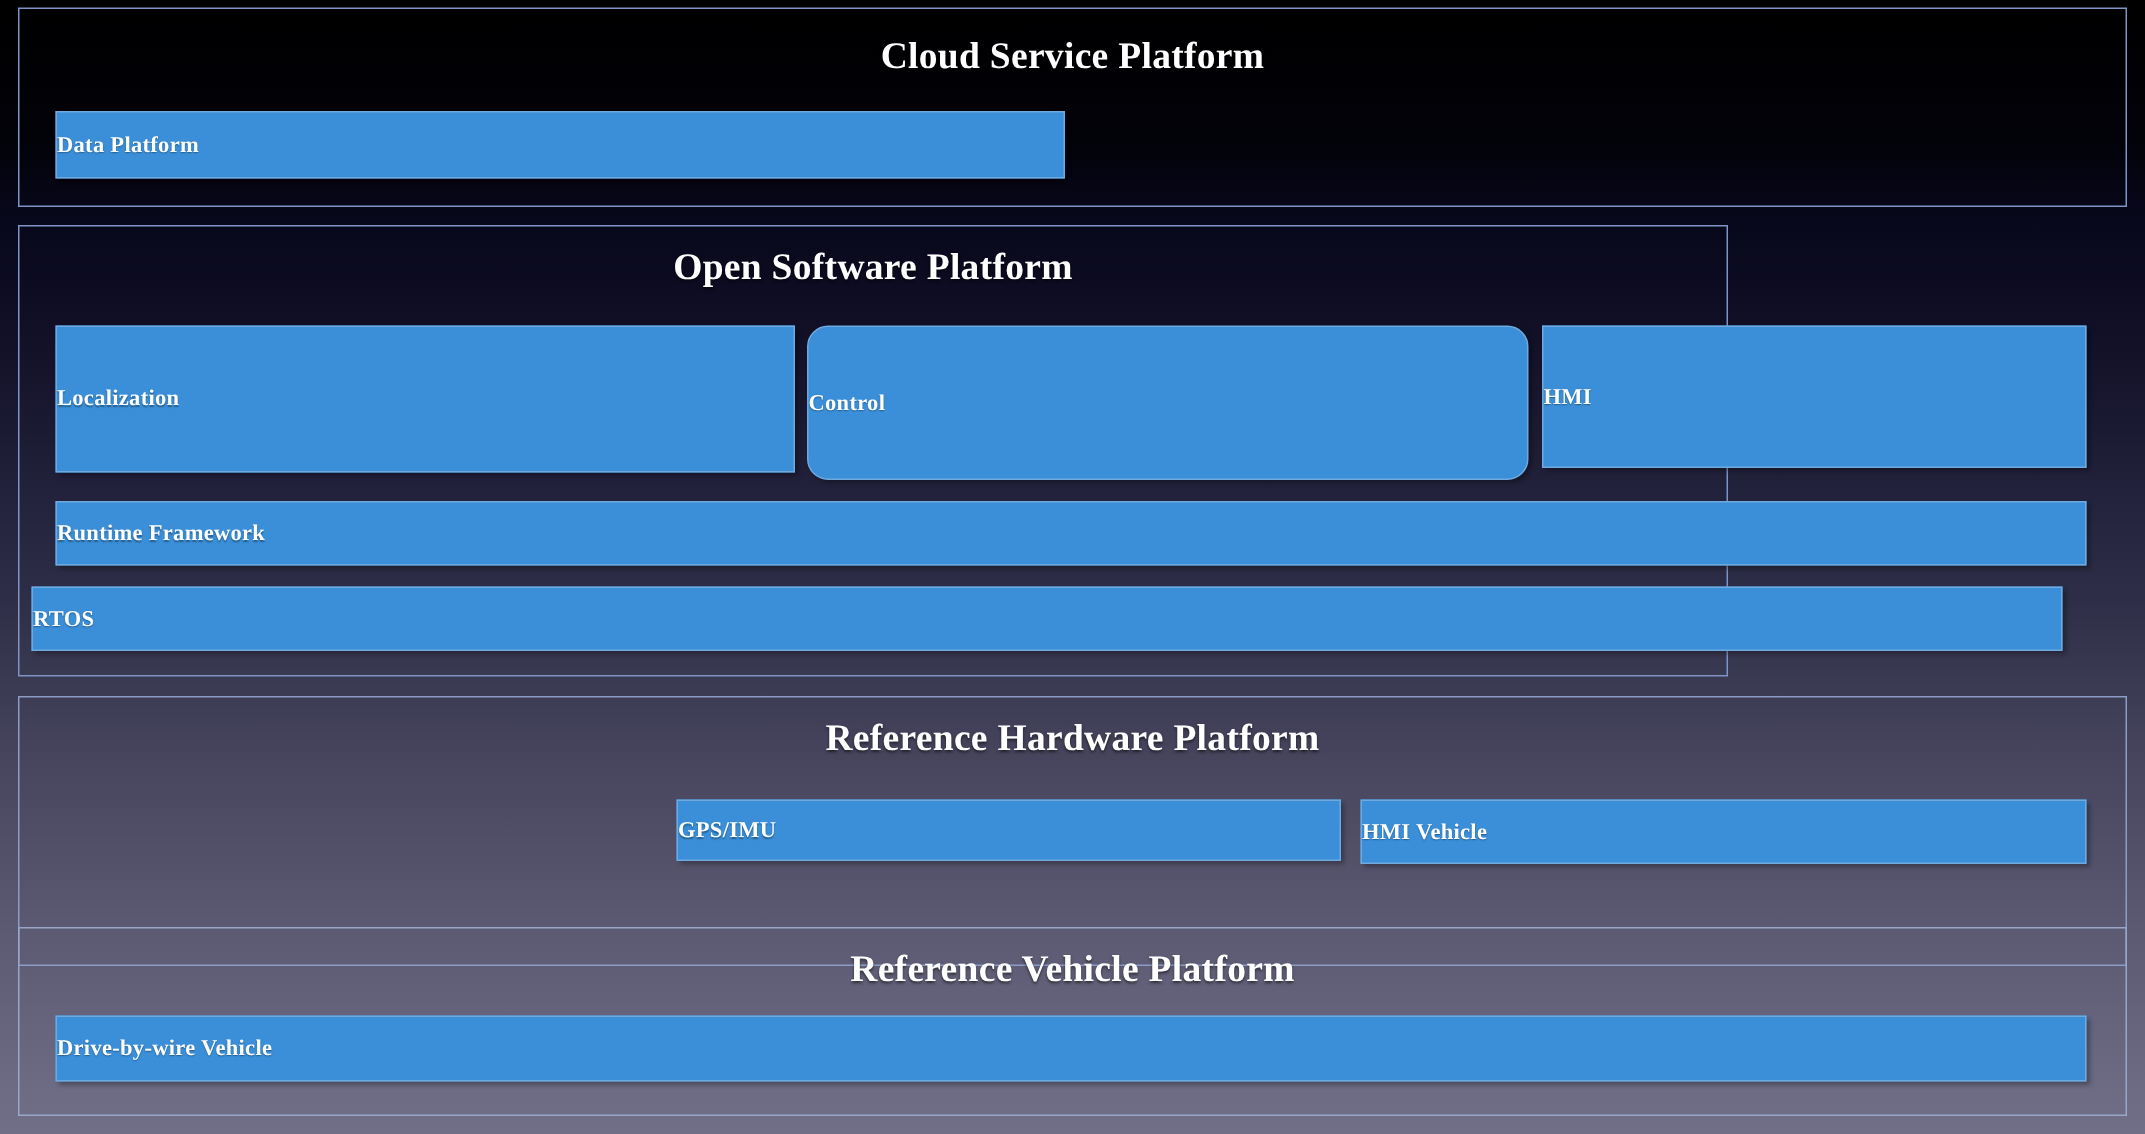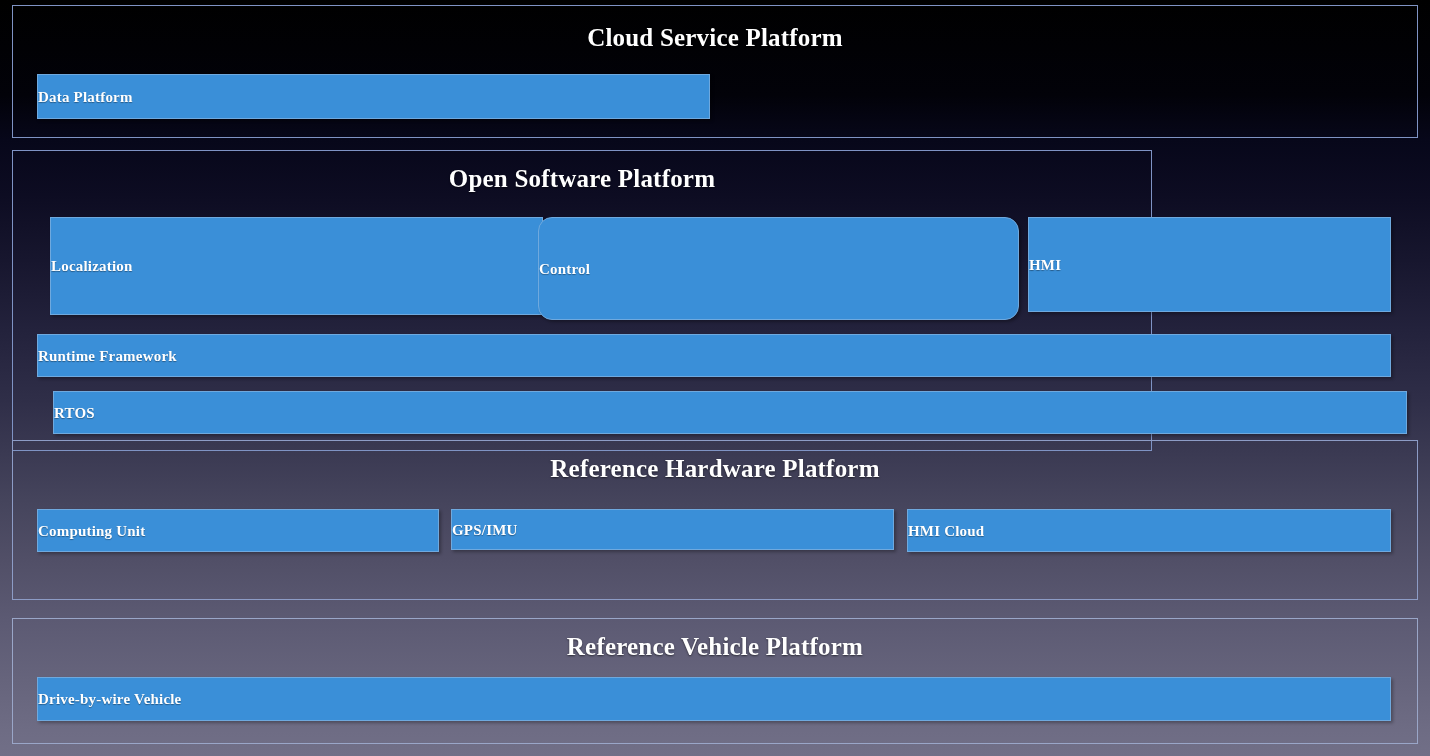--- a/index.html
+++ b/index.html
@@ -89,54 +89,51 @@
 
     <div class="box" style="left:24px; top:68px; width:673px; height:45px;">
       <span class="box-label">Data Platform</span>
     </div>
 
   </div>
 
   <div class="panel" style="left:12px; top:150px; width:1140px; height:301px;">
     <div class="panel-title" style="top:14px; font-size:25px;">Open Software Platform</div>
 
-    <div class="box" style="left:37px; top:66px; width:493px; height:98px;">
+    <div class="box" style="left:24px; top:66px; width:493px; height:98px;">
       <span class="box-label">Localization</span>
     </div>
 
     <div class="box" style="left:525px; top:66px; width:481px; height:103px;border-radius:14px;">
       <span class="box-label">Control</span>
     </div>
 
     <div class="box" style="left:1015px; top:66px; width:363px; height:95px;">
       <span class="box-label">HMI</span>
     </div>
 
     <div class="box" style="left:24px; top:183px; width:1354px; height:43px;">
       <span class="box-label">Runtime Framework</span>
     </div>
 
-    <div class="box" style="left:40px; top:240px; width:1354px; height:43px;">
+    <div class="box" style="left:8px; top:240px; width:1354px; height:43px;">
       <span class="box-label">RTOS</span>
     </div>
   </div>
 
-  <div class="panel lite" style="left:12px; top:440px; width:1406px; height:160px;">
+  <div class="panel lite" style="left:12px; top:464px; width:1406px; height:180px;">
     <div class="panel-title" style="top:14px; font-size:25px;">Reference Hardware Platform</div>
 
-    <div class="box" style="left:24px; top:68px; width:402px; height:43px;">
-      <span class="box-label">Computing Unit</span>
-    </div>
 
     <div class="box" style="left:438px; top:68px; width:443px; height:41px;">
       <span class="box-label">GPS/IMU</span>
     </div>
 
     <div class="box" style="left:894px; top:68px; width:484px; height:43px;">
-      <span class="box-label">HMI Cloud</span>
+      <span class="box-label">HMI Vehicle</span>
     </div>
   </div>
 
   <div class="panel pale" style="left:12px; top:618px; width:1406px; height:126px;">
     <div class="panel-title" style="top:14px; font-size:25px;">Reference Vehicle Platform</div>
 
     <div class="box" style="left:24px; top:58px; width:1354px; height:44px;">
       <span class="box-label">Drive-by-wire Vehicle</span>
     </div>
   </div>

